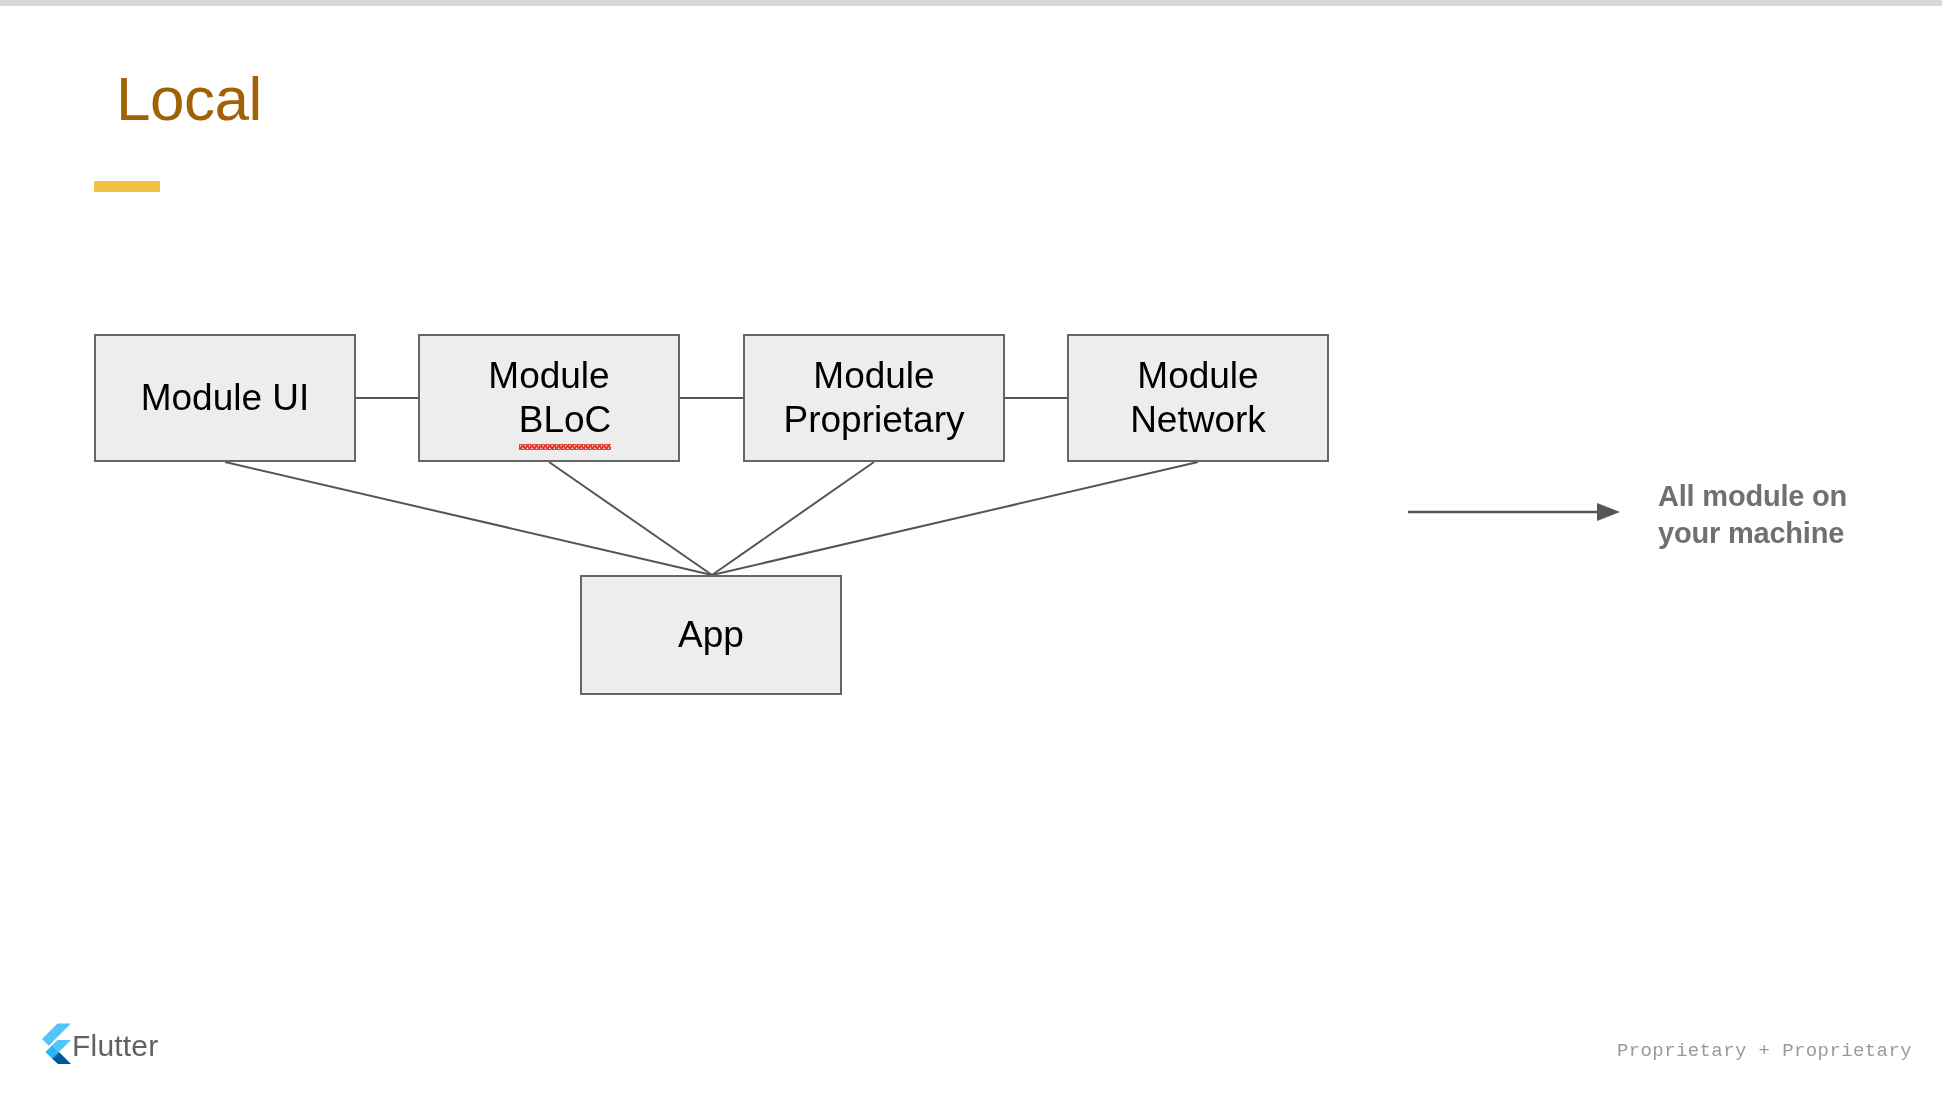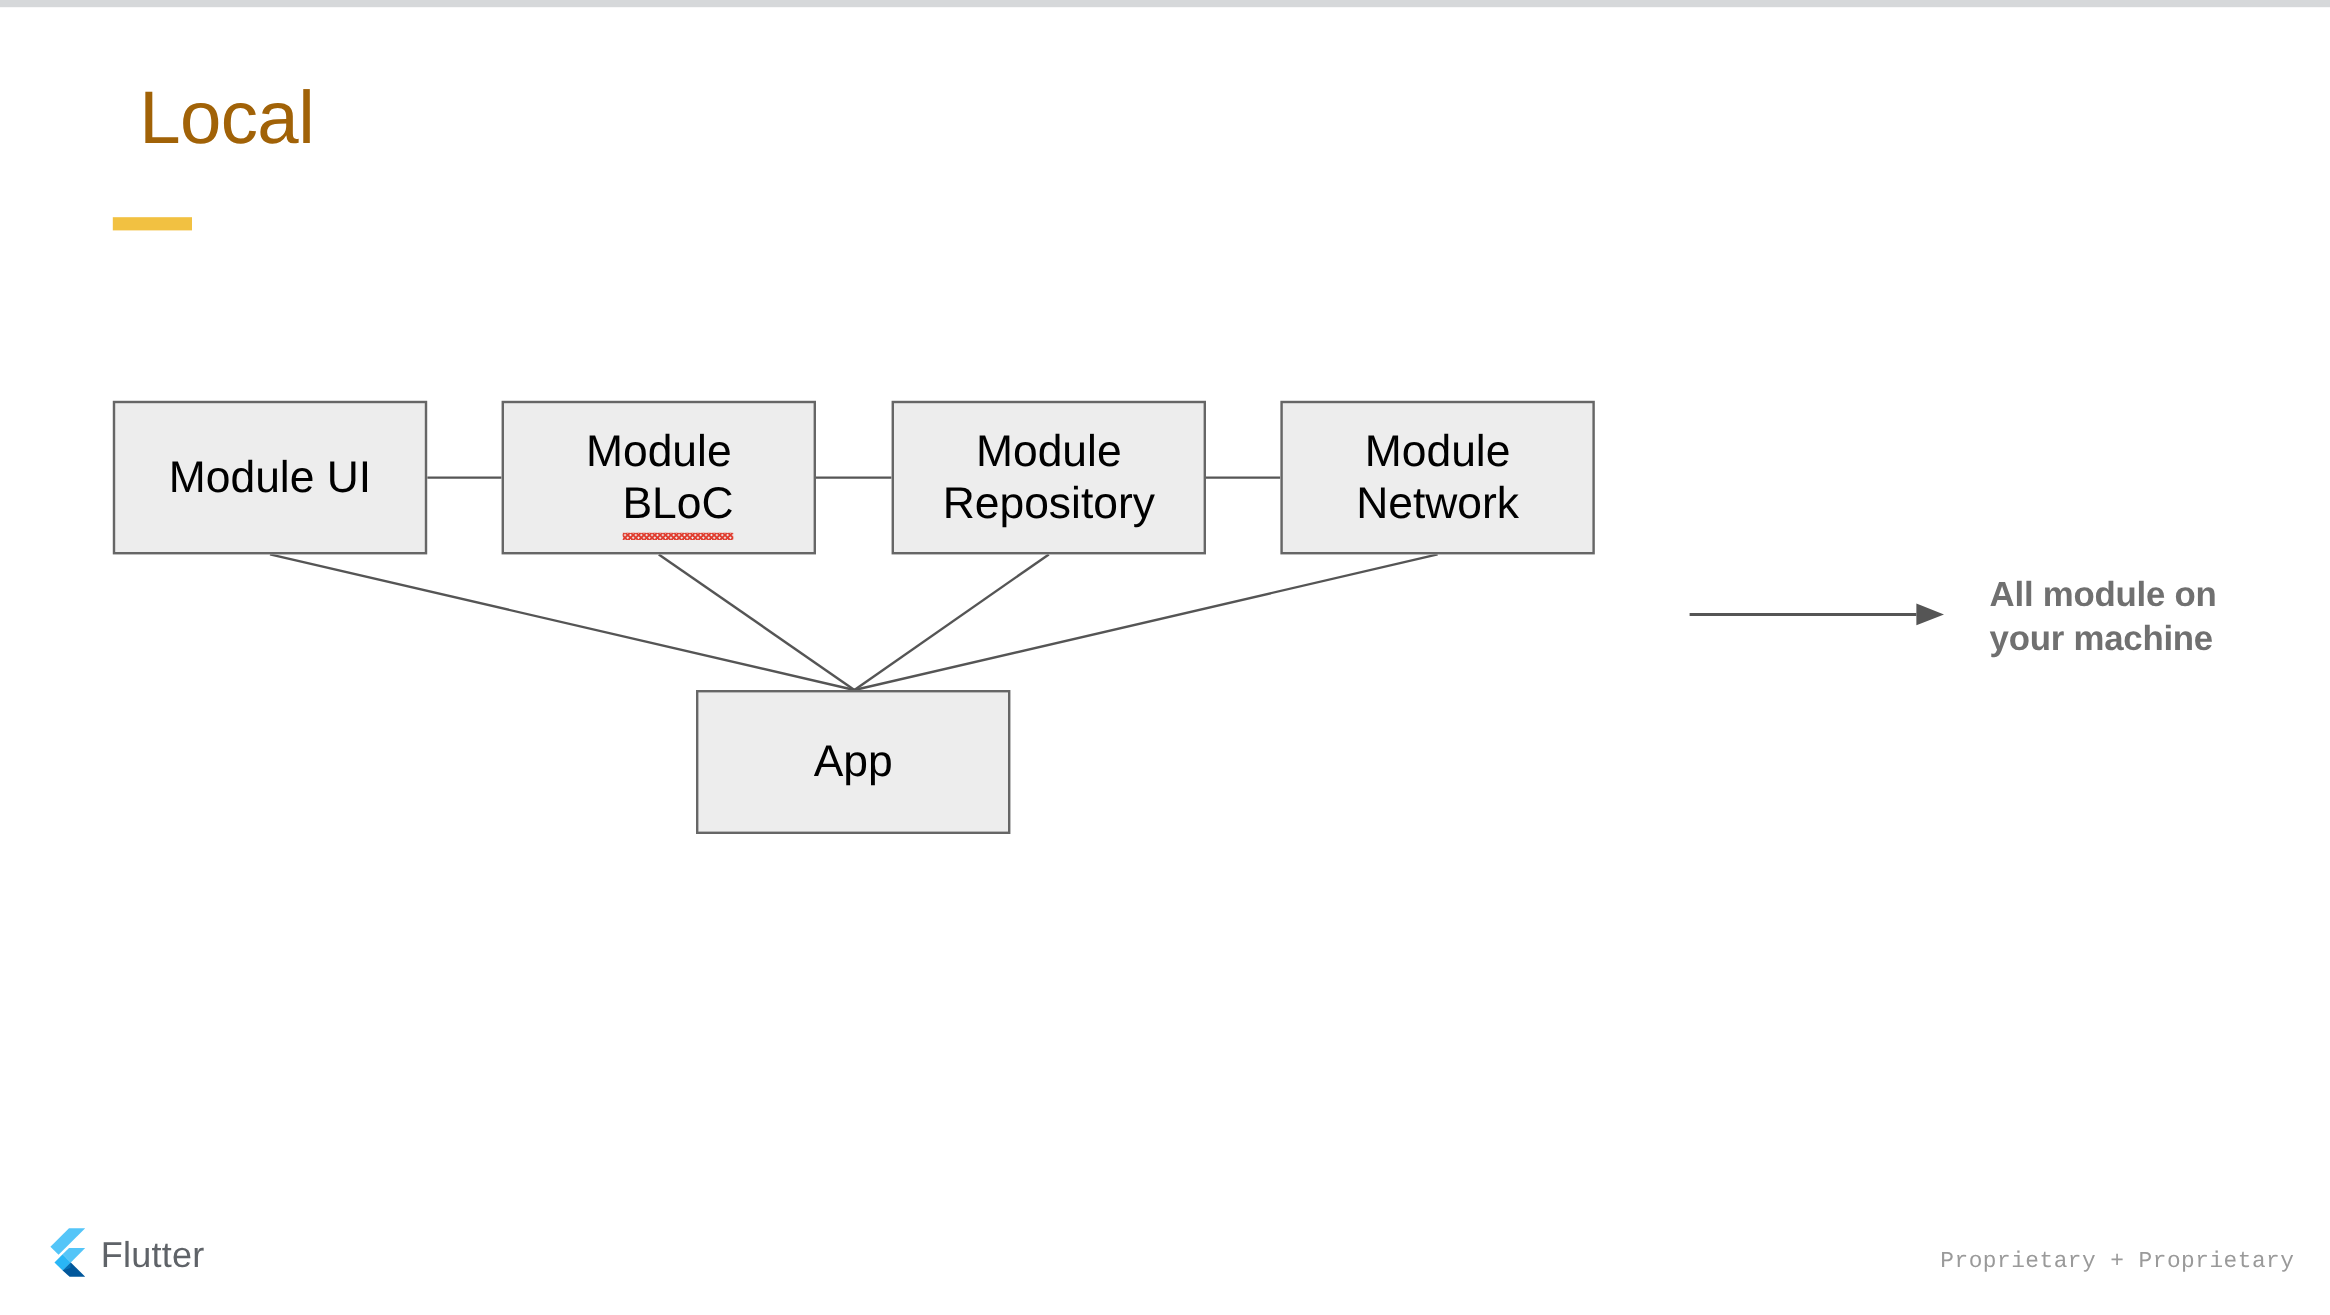--- a/index.html
+++ b/index.html
@@ -115,21 +115,20 @@
     letter-spacing: -0.2px;
   }
 
   
   #flutter-logo-wrap {
     position: absolute;
     left: 36px;
     top: 1022px;
     display: flex;
     align-items: center;
-    gap: 12px;
   }
   #flutter-wordmark {
     font-size: 30px;
     font-weight: 400;
     color: #5F6368;
     letter-spacing: 0.2px;
   }
   #footer-confidential {
     position: absolute;
     right: 30px;
@@ -175,21 +174,21 @@
 <div class="node-box" style="left:418px; top:334px; width:262px; height:128px;">
   <div>
     <span class="node-label">Module</span>
     <span class="node-label misspelled">BLoC</span>
   </div>
 </div>
 
 <div class="node-box" style="left:743px; top:334px; width:262px; height:128px;">
   <div>
     <span class="node-label">Module</span>
-    <span class="node-label">Repository</span>
+    <span class="node-label">Proprietary</span>
   </div>
 </div>
 
 <div class="node-box" style="left:1067px; top:334px; width:262px; height:128px;">
   <div>
     <span class="node-label">Module</span>
     <span class="node-label">Network</span>
   </div>
 </div>
 

